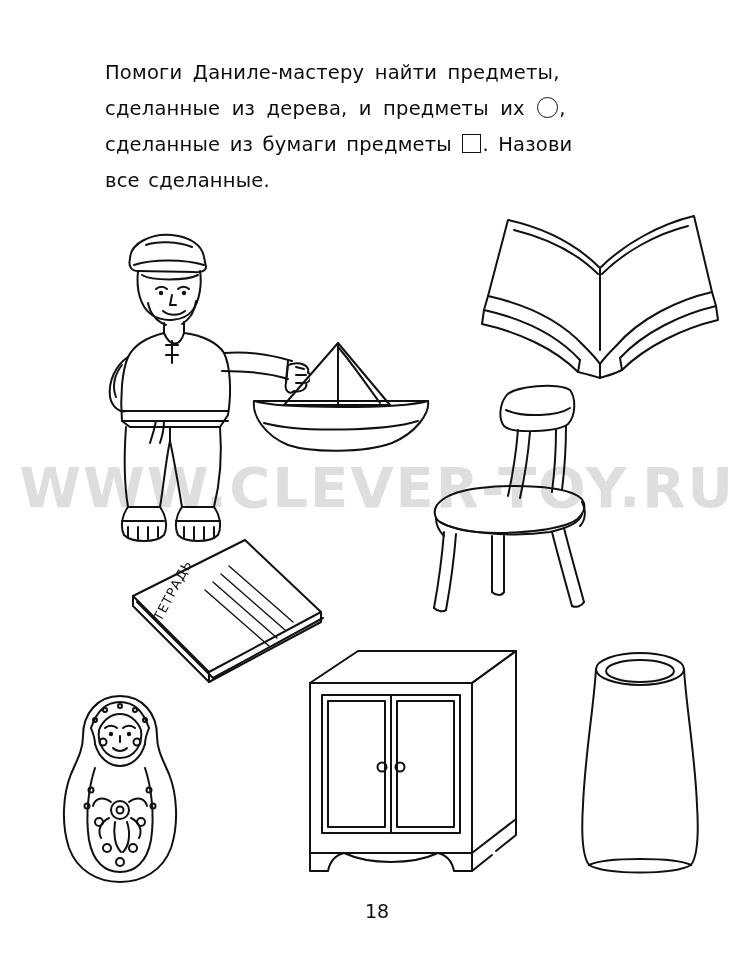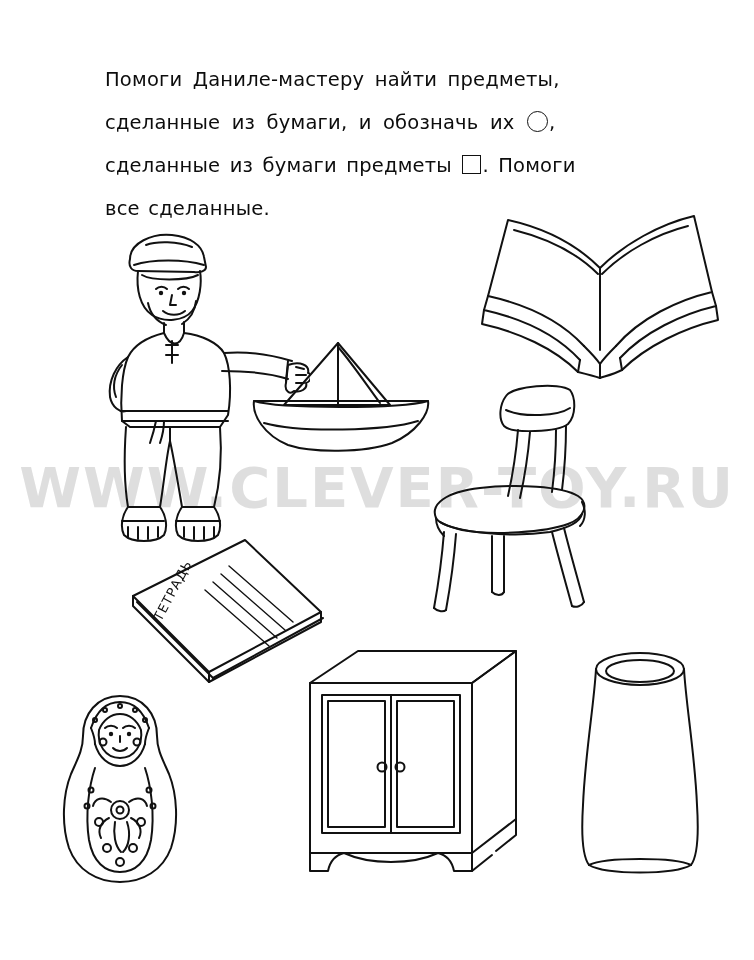--- a/index.html
+++ b/index.html
@@ -28,21 +28,20 @@
     width: 570px;
     font-size: 19.5px;
     line-height: 36px;
     letter-spacing: 0.2px;
     color: #0d0d0d;
   }
   .instr-line {
     display: block;
     white-space: nowrap;
     text-align: justify;
-    margin-top: 7px;
   }
   .instr-line span.w {
     display: inline-block;
   }
   .line1 { word-spacing: 4px; }
   .line2 { word-spacing: 5px; }
   .line3 { word-spacing: 3px; }
   .line4 { word-spacing: 2px; }
 
   .mark-circle {
@@ -105,22 +104,22 @@
 
   .obj { position: absolute; }
 </style>
 </head>
 <body>
 
 <div class="page">
 
   <div class="instructions">
     <span class="instr-line line1">Помоги Даниле-мастеру найти предметы,</span>
-    <span class="instr-line line2"><span class="w">сделанные из бумаги, и обозначь их</span> <span class="mark-circle"></span><span class="w">,</span></span>
-    <span class="instr-line line3"><span class="w">сделанные из бумаги предметы</span> <span class="mark-square"></span><span class="w">. Помоги</span></span>
+    <span class="instr-line line2"><span class="w">сделанные из дерева, и предметы их</span> <span class="mark-circle"></span><span class="w">,</span></span>
+    <span class="instr-line line3"><span class="w">сделанные из бумаги предметы</span> <span class="mark-square"></span><span class="w">. Назови</span></span>
     <span class="instr-line line4">все сделанные.</span>
   </div>
 
   <div class="watermark">WWW.CLEVER-TOY.RU</div>
 
   <div class="art">
 
     <svg class="obj" style="left:60px; top:20px;" width="250" height="330" viewBox="0 0 250 330" fill="none" stroke="#111" stroke-width="2" stroke-linejoin="round" stroke-linecap="round">
 
       <path d="M70 44 C70 28, 92 18, 112 20 C130 22, 142 30, 144 42 L146 52 C146 56, 140 58, 134 57 L78 56 C72 56, 68 52, 70 44 Z"></path>
@@ -336,14 +335,15 @@
       <ellipse cx="65" cy="24" rx="44" ry="16"></ellipse>
       <ellipse cx="65" cy="26" rx="34" ry="11"></ellipse>
 
       <path d="M21 24 C19 60, 10 110, 8 160 C6 192, 8 212, 14 220 C30 230, 100 230, 116 220 C122 212, 124 192, 122 160 C120 110, 111 60, 109 24"></path>
 
       <path d="M14 220 C30 212, 100 212, 116 220"></path>
     </svg>
 
   </div>
 
+  <div class="page-number">18</div>
 
 </div>
 
 </body></html>

